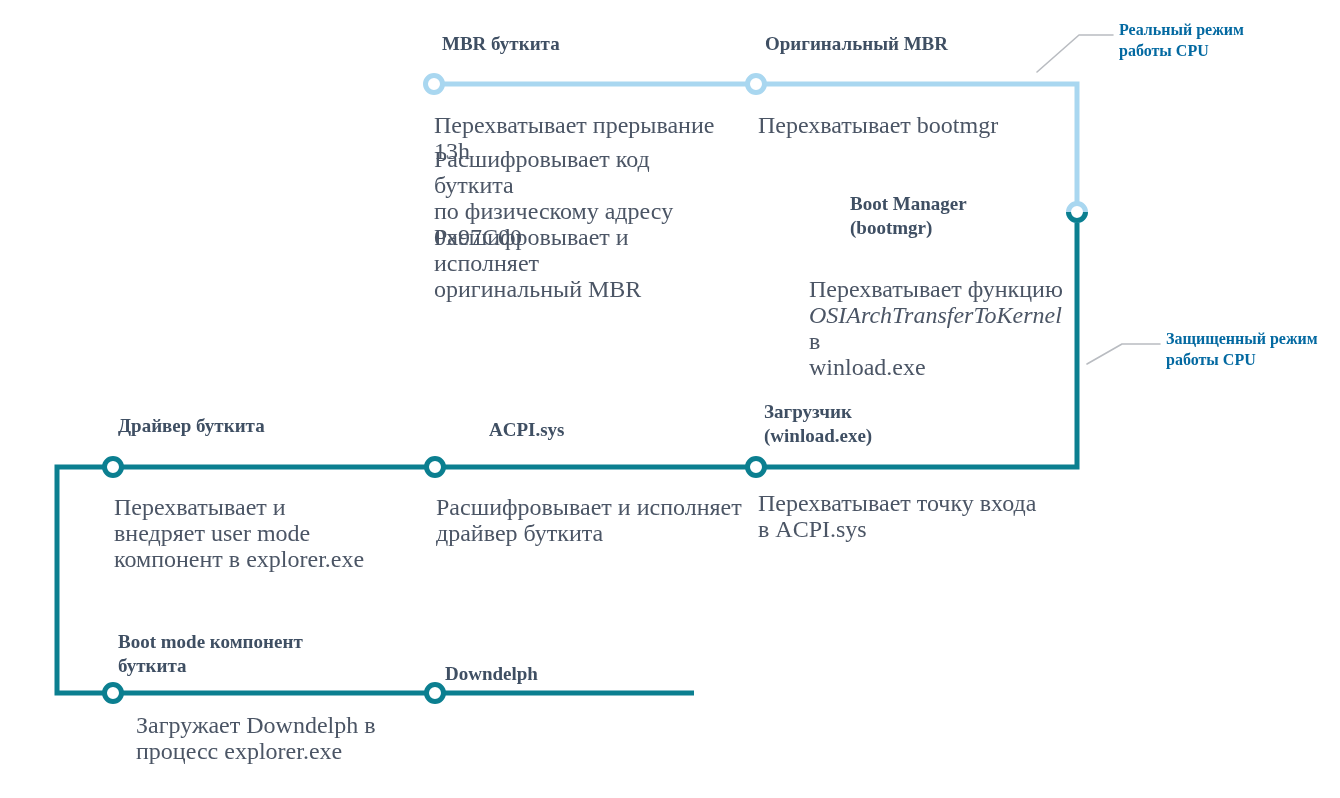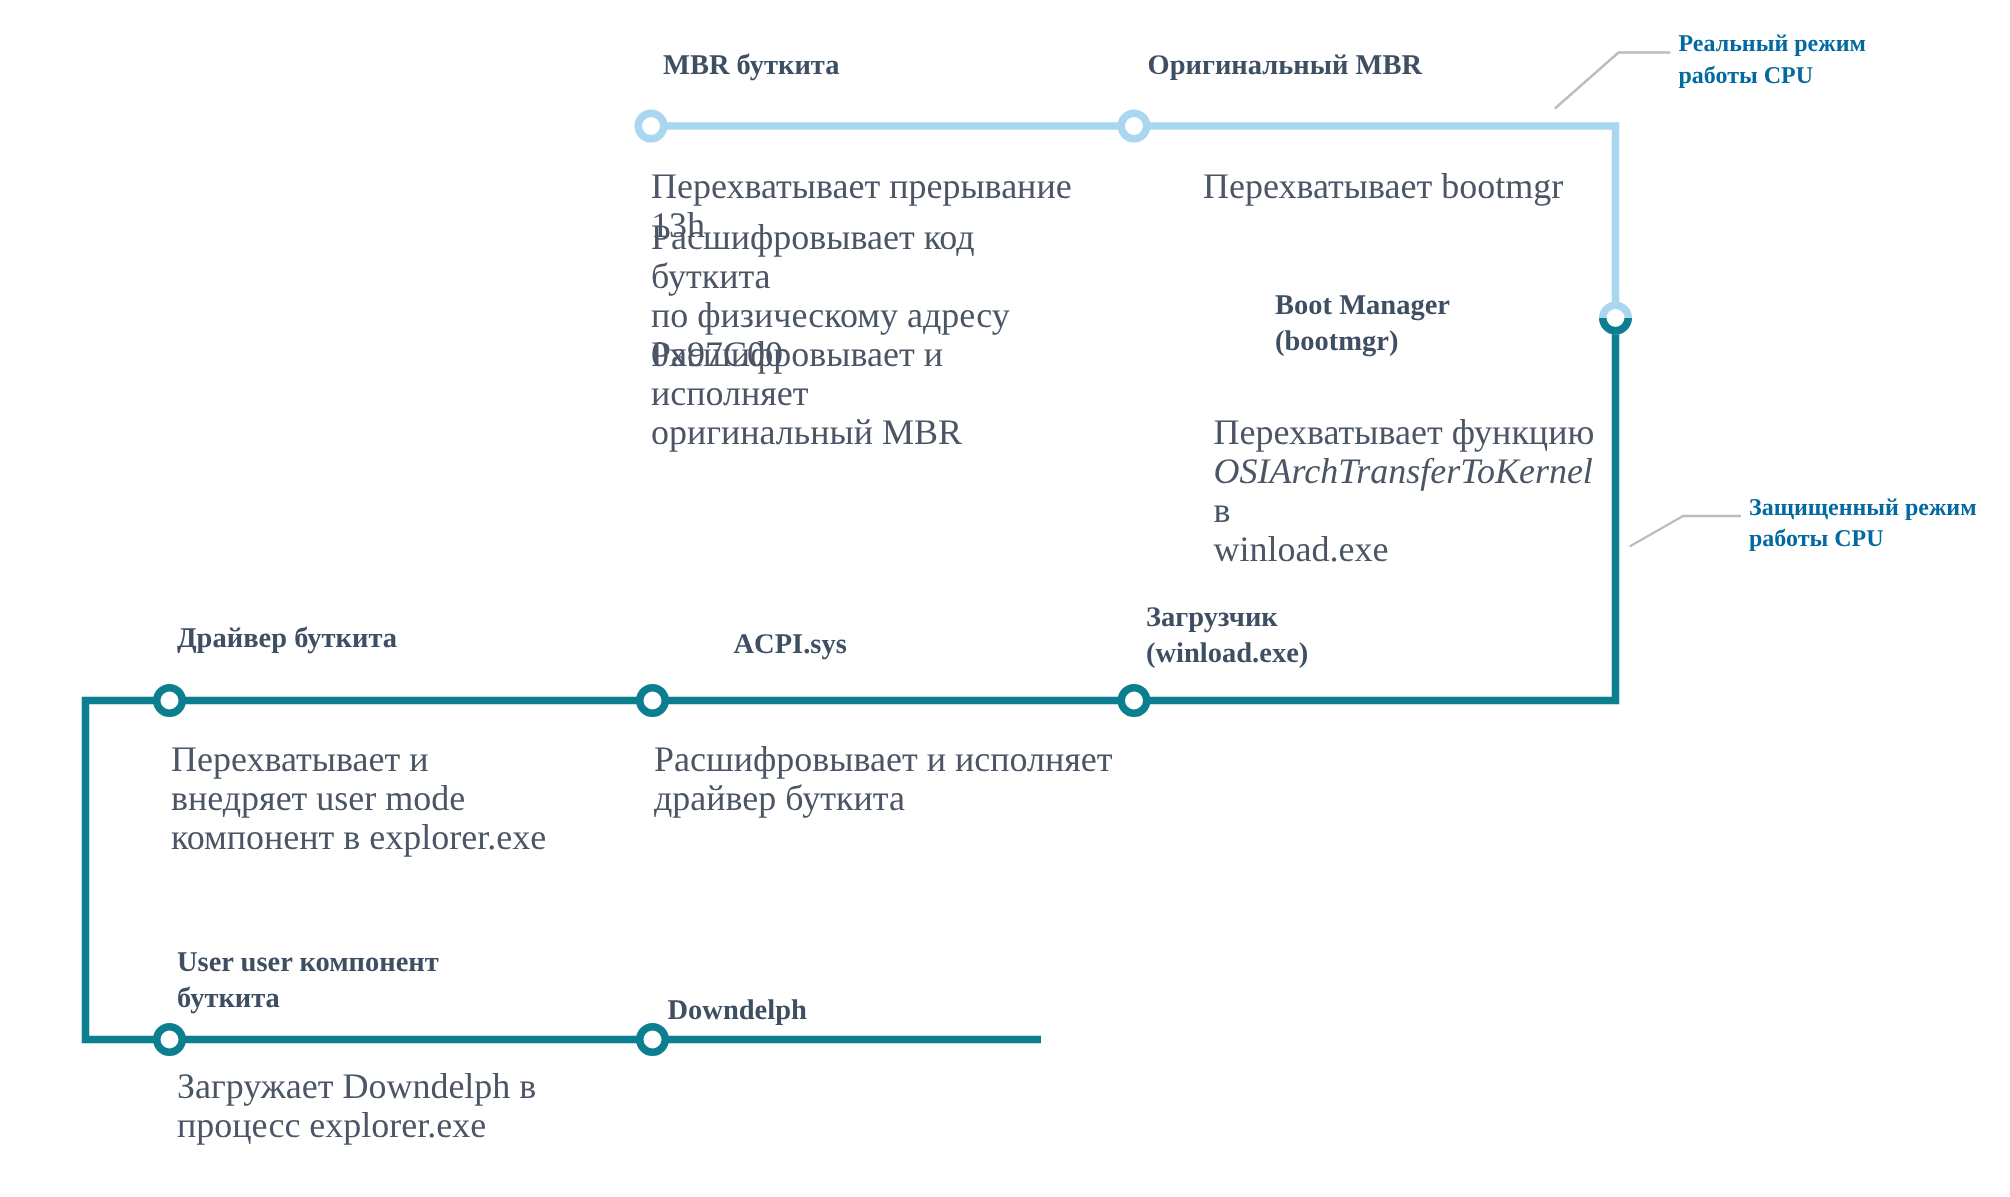--- a/index.html
+++ b/index.html
@@ -110,21 +110,21 @@
 
   <div class="node-desc" style="left:434px; top:146px; width:300px;">Расшифровывает код буткита
 по физическому адресу
 0x97C00</div>
 
   <div class="node-desc" style="left:434px; top:224px; width:300px;">Расшифровывает и исполняет
 оригинальный MBR</div>
 
   <div class="node-title" style="left:765px; top:32px;">Оригинальный MBR</div>
 
-  <div class="node-desc" style="left:758px; top:112px; width:300px;margin-left:44px;">Перехватывает bootmgr</div>
+  <div class="node-desc" style="left:758px; top:112px; width:300px;">Перехватывает bootmgr</div>
 
   <div class="node-title" style="left:850px; top:192px; width:205px; text-align:left;">Boot Manager
 (bootmgr)</div>
 
   <div class="node-desc ital" style="left:809px; top:276px; width:260px;"><span>Перехватывает функцию
 </span><em>OSIArchTransferToKernel</em><span> в
 winload.exe</span></div>
 
   <div class="node-title" style="left:118px; top:414px;">Драйвер буткита</div>
 
@@ -133,25 +133,27 @@
 компонент в explorer.exe</div>
 
   <div class="node-title" style="left:445px; top:418px;margin-left:44px;">ACPI.sys</div>
 
   <div class="node-desc" style="left:436px; top:494px; width:310px;">Расшифровывает и исполняет
 драйвер буткита</div>
 
   <div class="node-title" style="left:764px; top:400px;">Загрузчик
 (winload.exe)</div>
 
+  <div class="node-desc" style="left:758px; top:490px; width:300px;">Перехватывает точку входа
+в ACPI.sys</div>
 
-  <div class="node-title" style="left:118px; top:630px; width:240px;">User user компонент
+  <div class="node-title" style="left:118px; top:630px; width:240px;">Boot mode компонент
 буткита</div>
 
-  <div class="node-desc" style="left:118px; top:712px; width:260px;">Загружает Downdelph в
+  <div class="node-desc" style="left:136px; top:712px; width:260px;">Загружает Downdelph в
 процесс explorer.exe</div>
 
   <div class="node-title" style="left:445px; top:662px;">Downdelph</div>
 
   <div class="mode-label" style="left:1119px; top:19px; width:200px;">Реальный режим
 работы CPU</div>
 
   <div class="mode-label" style="left:1166px; top:328px; width:200px;">Защищенный режим
 работы CPU</div>
 

